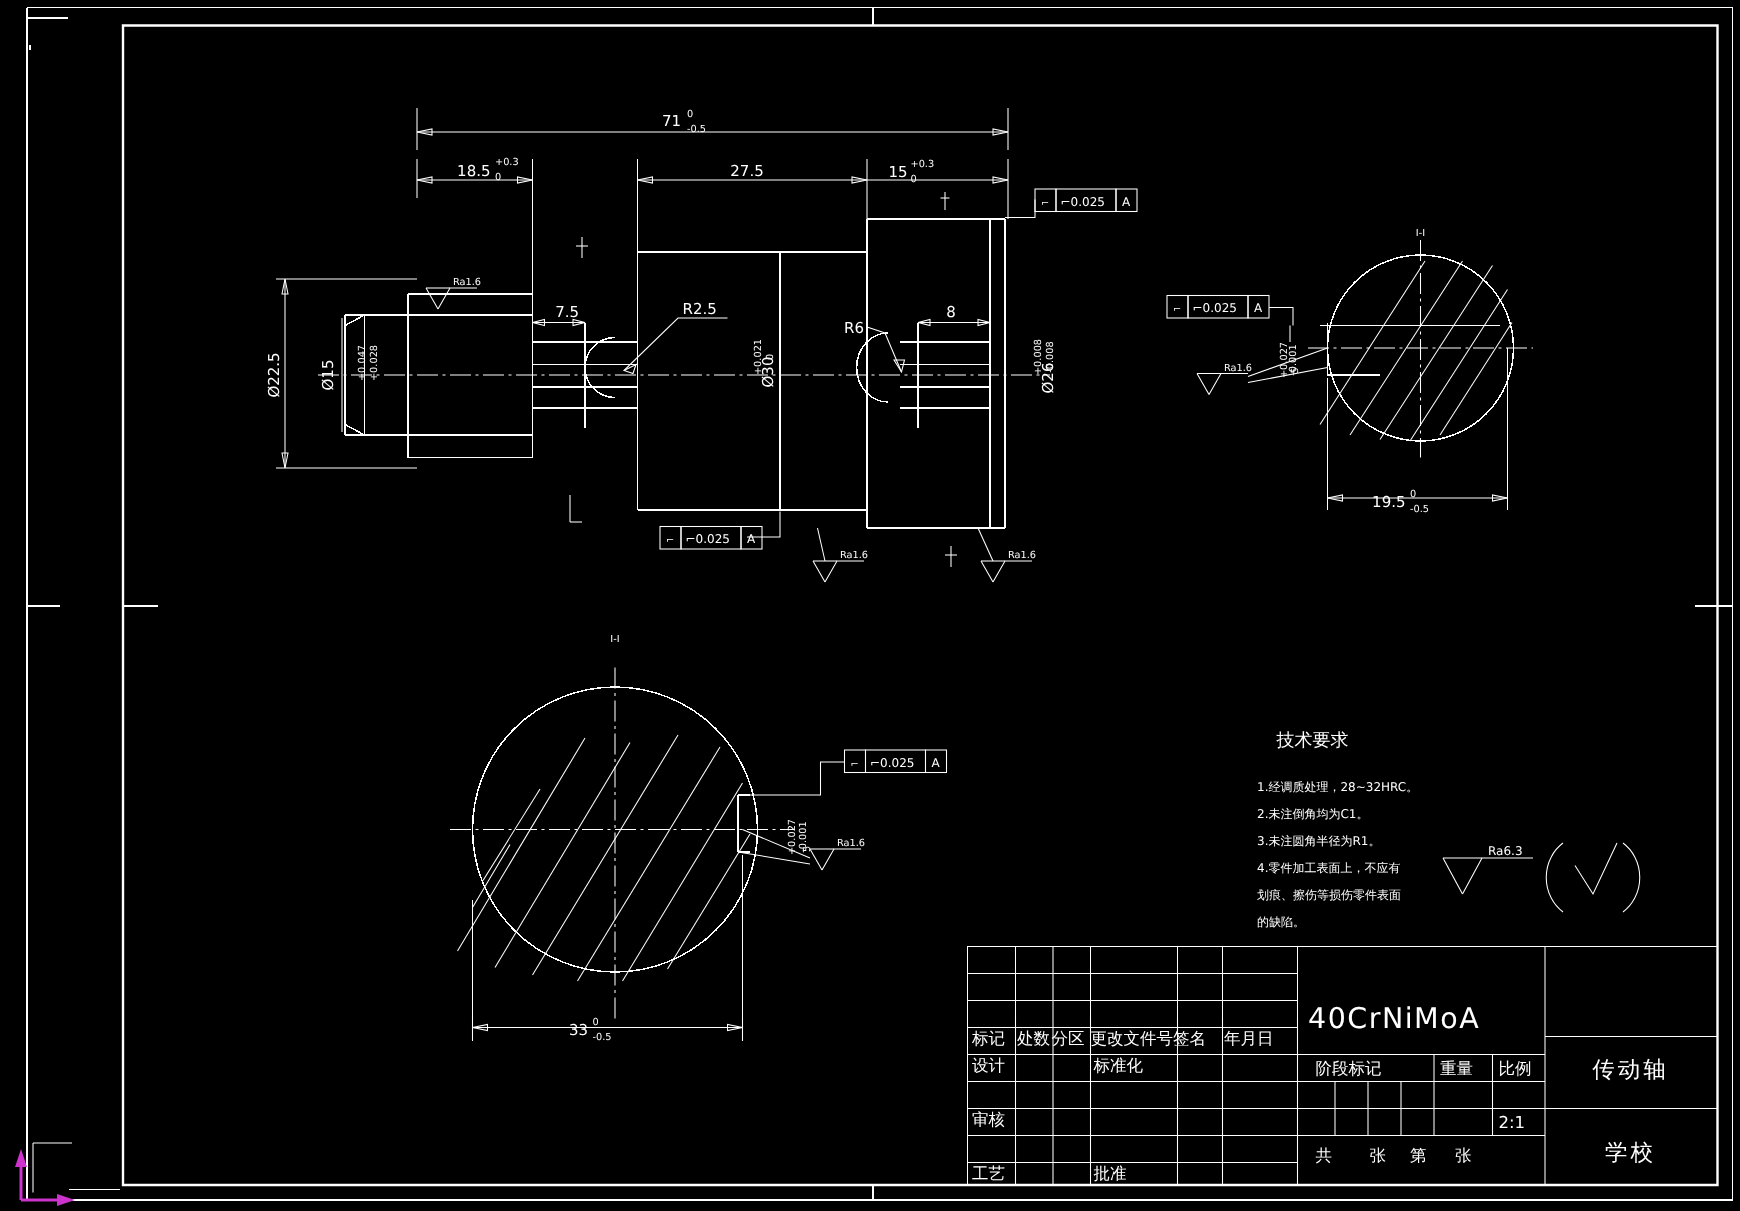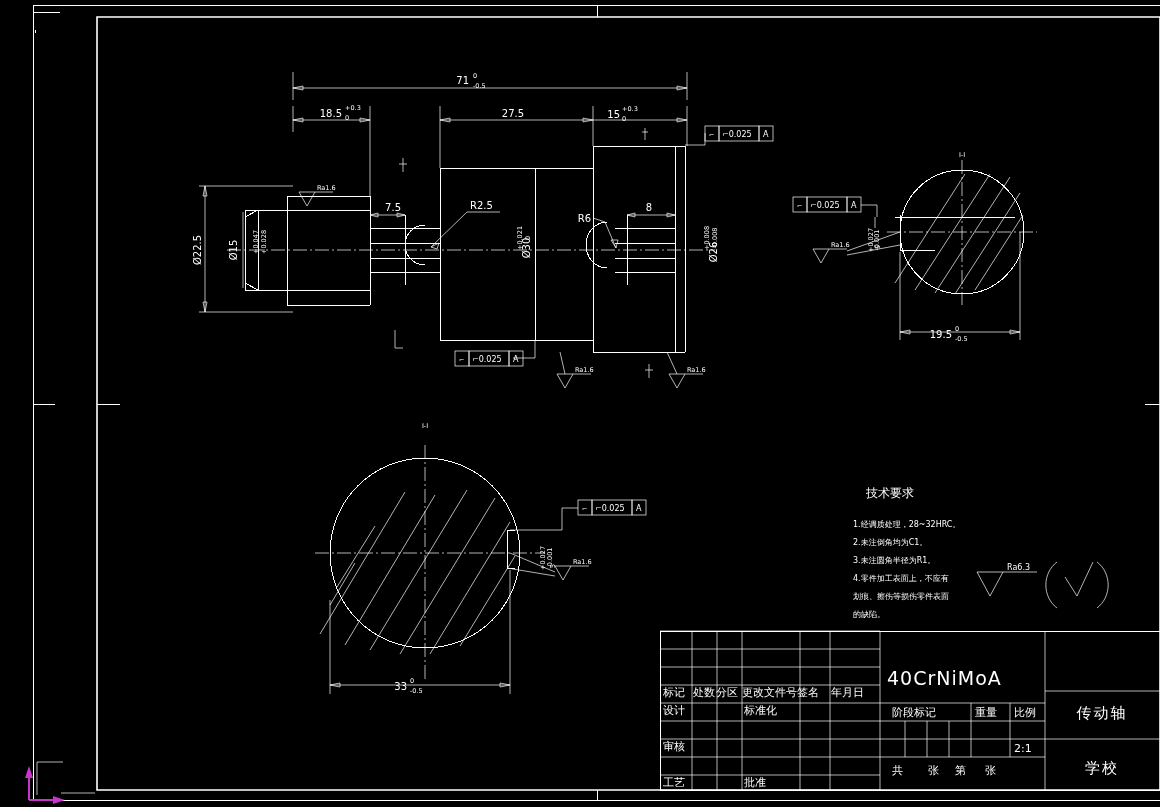--- a/index.html
+++ b/index.html
@@ -11,21 +11,20 @@
     width: 1160px;
     height: 807px;
     overflow: hidden;
     font-family: "DejaVu Sans", sans-serif;
   }
   #cad-root {
     position: relative;
     width: 984px;
     height: 807px;
     background: #000000;
-    margin-left: 15px;
   }
   svg.cad {
     position: absolute;
     left: 0;
     top: 0;
     width: 1160px;
     height: 807px;
     display: block;
   }
   .ln { stroke: #ffffff; fill: none; stroke-width: 1; shape-rendering: crispEdges; }

